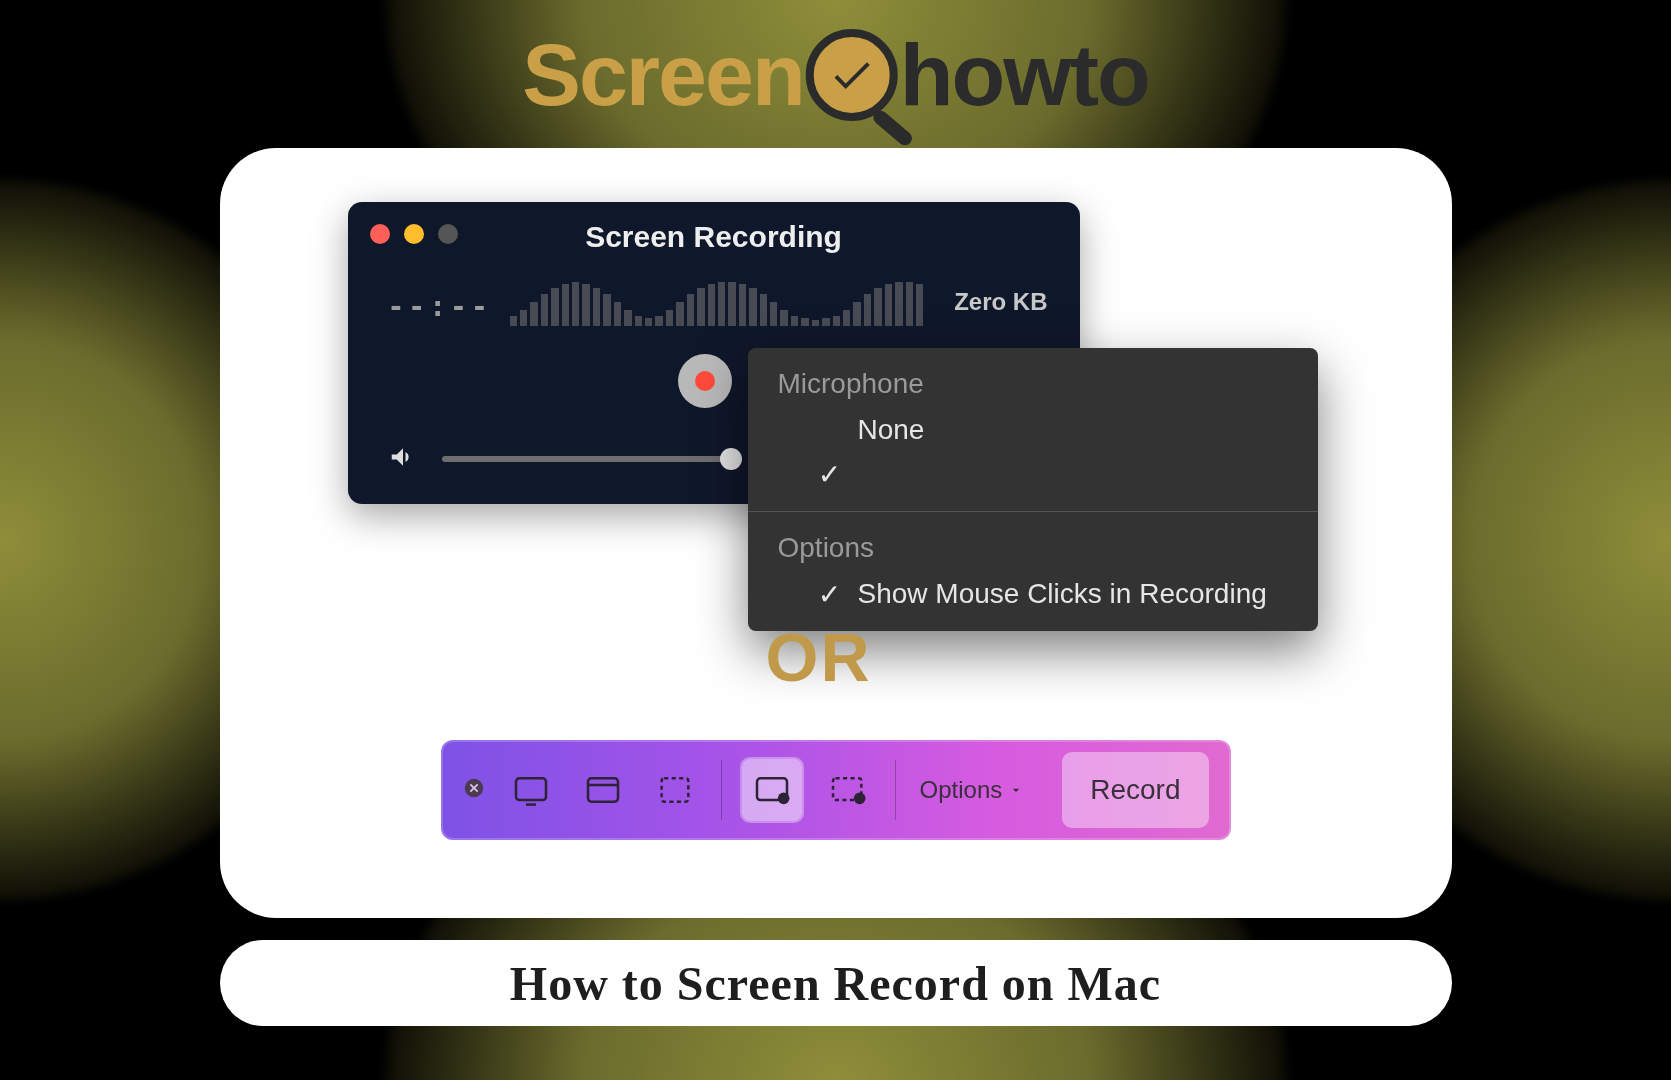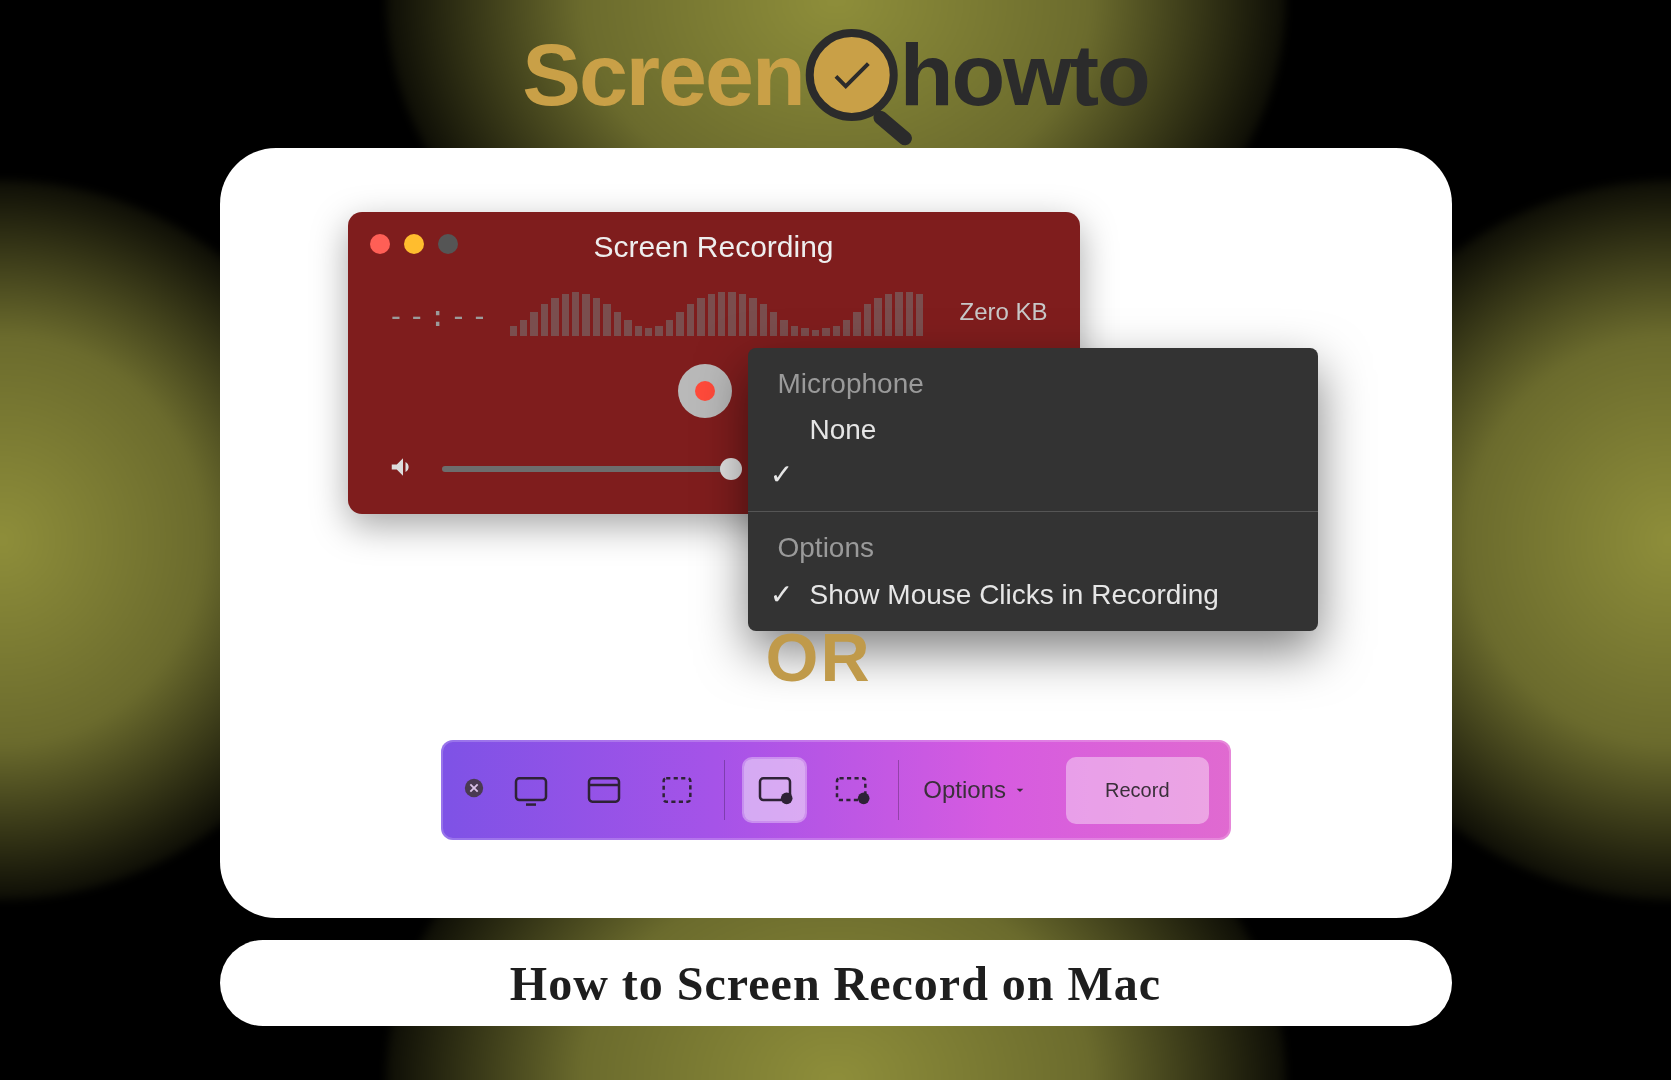--- a/index.html
+++ b/index.html
@@ -65,28 +65,29 @@
     transform: translateX(-50%);
     width: 1232px;
     height: 770px;
     background: #fff;
     border-radius: 56px;
   }
 
   
   .qt-window {
     position: absolute;
-    top: 64px;
+    top: 54px;
     left: 128px;
     width: 732px;
     height: 302px;
-    background: #7f1d1d;
+    background: #0f172a;
     border-radius: 14px;
     color: #e6e6e6;
     box-shadow: 0 12px 36px rgba(0,0,0,.35);
+    font-weight: bold;
   }
   .traffic-lights {
     position: absolute;
     top: 22px; left: 22px;
     display: flex; gap: 14px;
   }
   .tl { width: 20px; height: 20px; border-radius: 50%; }
   .tl.red { background: #ff5f56; }
   .tl.yellow { background: #ffbd2e; }
   .tl.gray { background: #555; }
@@ -163,23 +164,24 @@
     box-shadow: 0 20px 50px rgba(0,0,0,.5);
     color: #e6e6e6;
     padding: 14px 0;
     font-size: 28px;
   }
   .menu .header {
     color: #9a9a9a;
     padding: 6px 30px 8px;
   }
   .menu .item {
-    display: flex; align-items: center; gap: 14px;
+    display: flex; align-items: flex-start; gap: 14px;
     padding: 6px 20px;
     cursor: pointer;
+    margin-left: 48px;
   }
   .menu .check { width: 28px; display: inline-flex; justify-content: center; }
   .menu hr { border: none; border-top: 1px solid #555; margin: 14px 0; }
 
   .or-text {
     position: absolute;
     top: 470px; left: 50%; transform: translateX(-70px);
     font-size: 68px;
     font-weight: 900;
     font-family: Impact, "Arial Black", sans-serif;
@@ -218,22 +220,22 @@
     display: flex; align-items: center; gap: 6px;
     color: #3a2f3a; font-size: 24px;
     cursor: pointer;
     padding: 0 4px;
     margin-left: auto;
   }
   .options-btn svg { width: 16px; height: 16px; fill: #3a2f3a; }
   .record-btn {
     background: rgba(255,255,255,.4);
     color: #3a2f3a;
-    font-size: 20px;
-    padding: 22px 39px;
+    font-size: 28px;
+    padding: 22px 28px;
     border-radius: 10px;
     cursor: pointer;
     margin-left: 14px;
   }
 
   .subtitle-bar {
     position: absolute;
     top: 940px; left: 50%; transform: translateX(-50%);
     width: 1232px; height: 86px;
     background: #fff;

